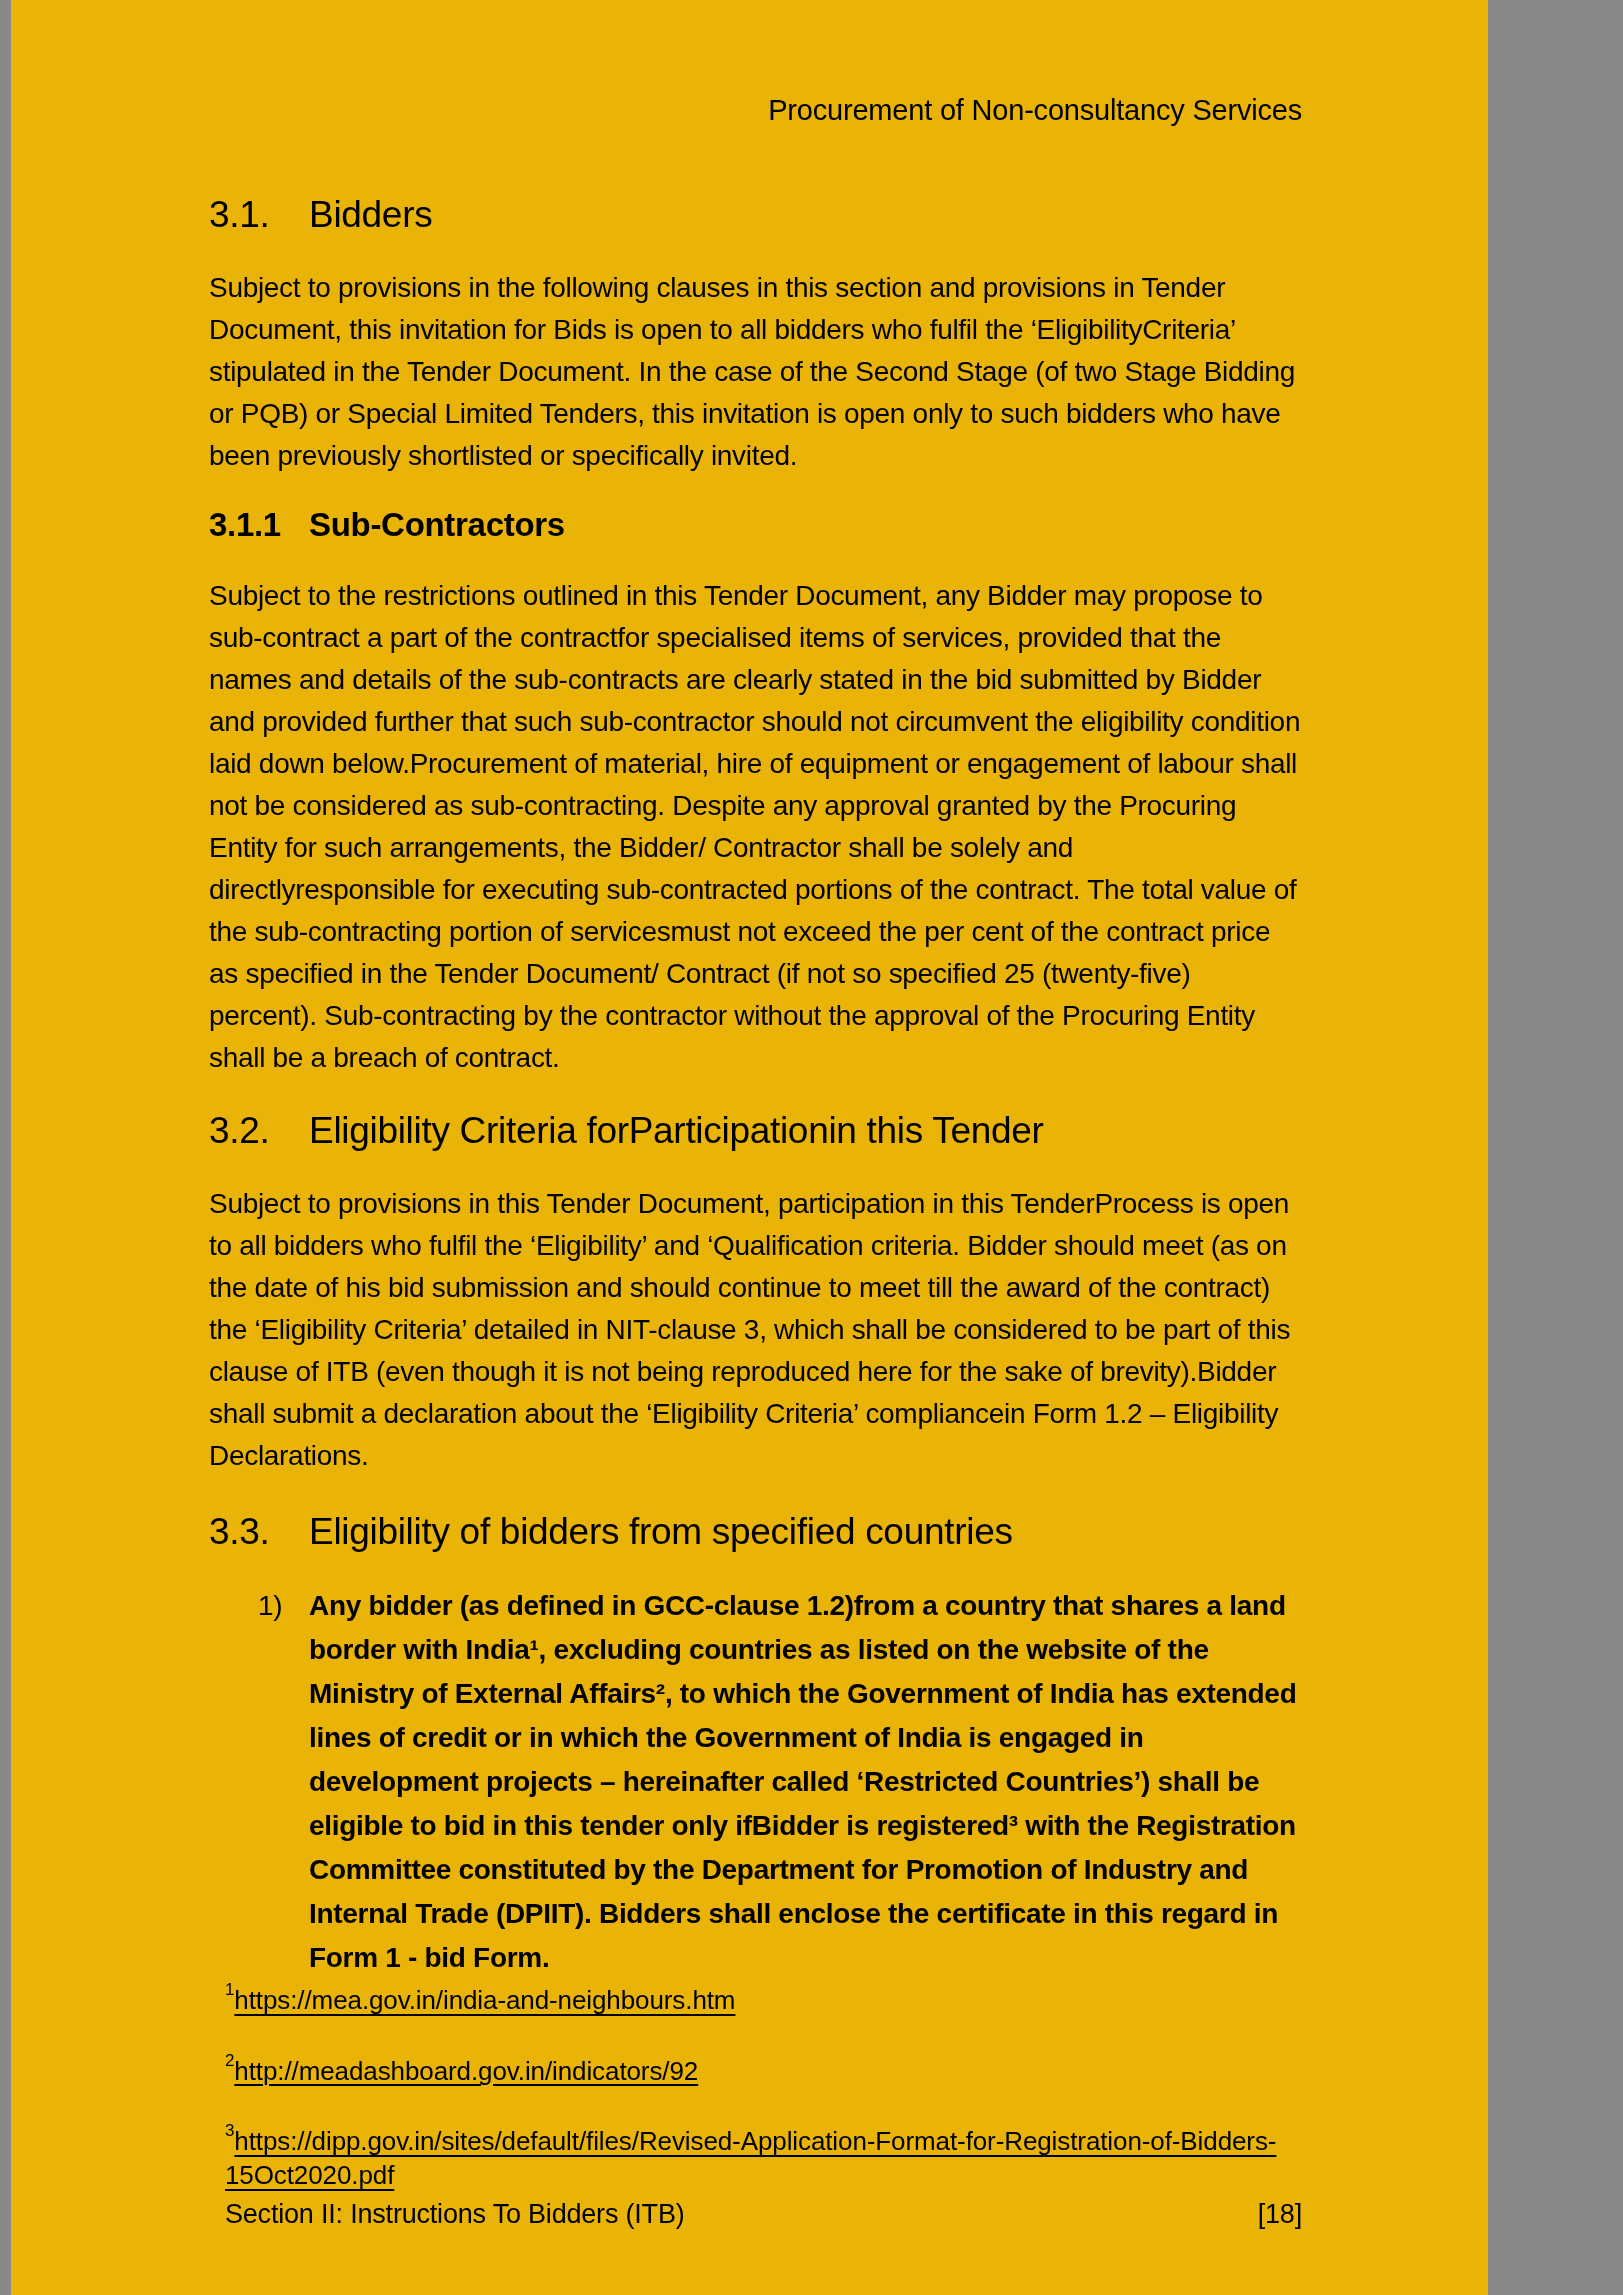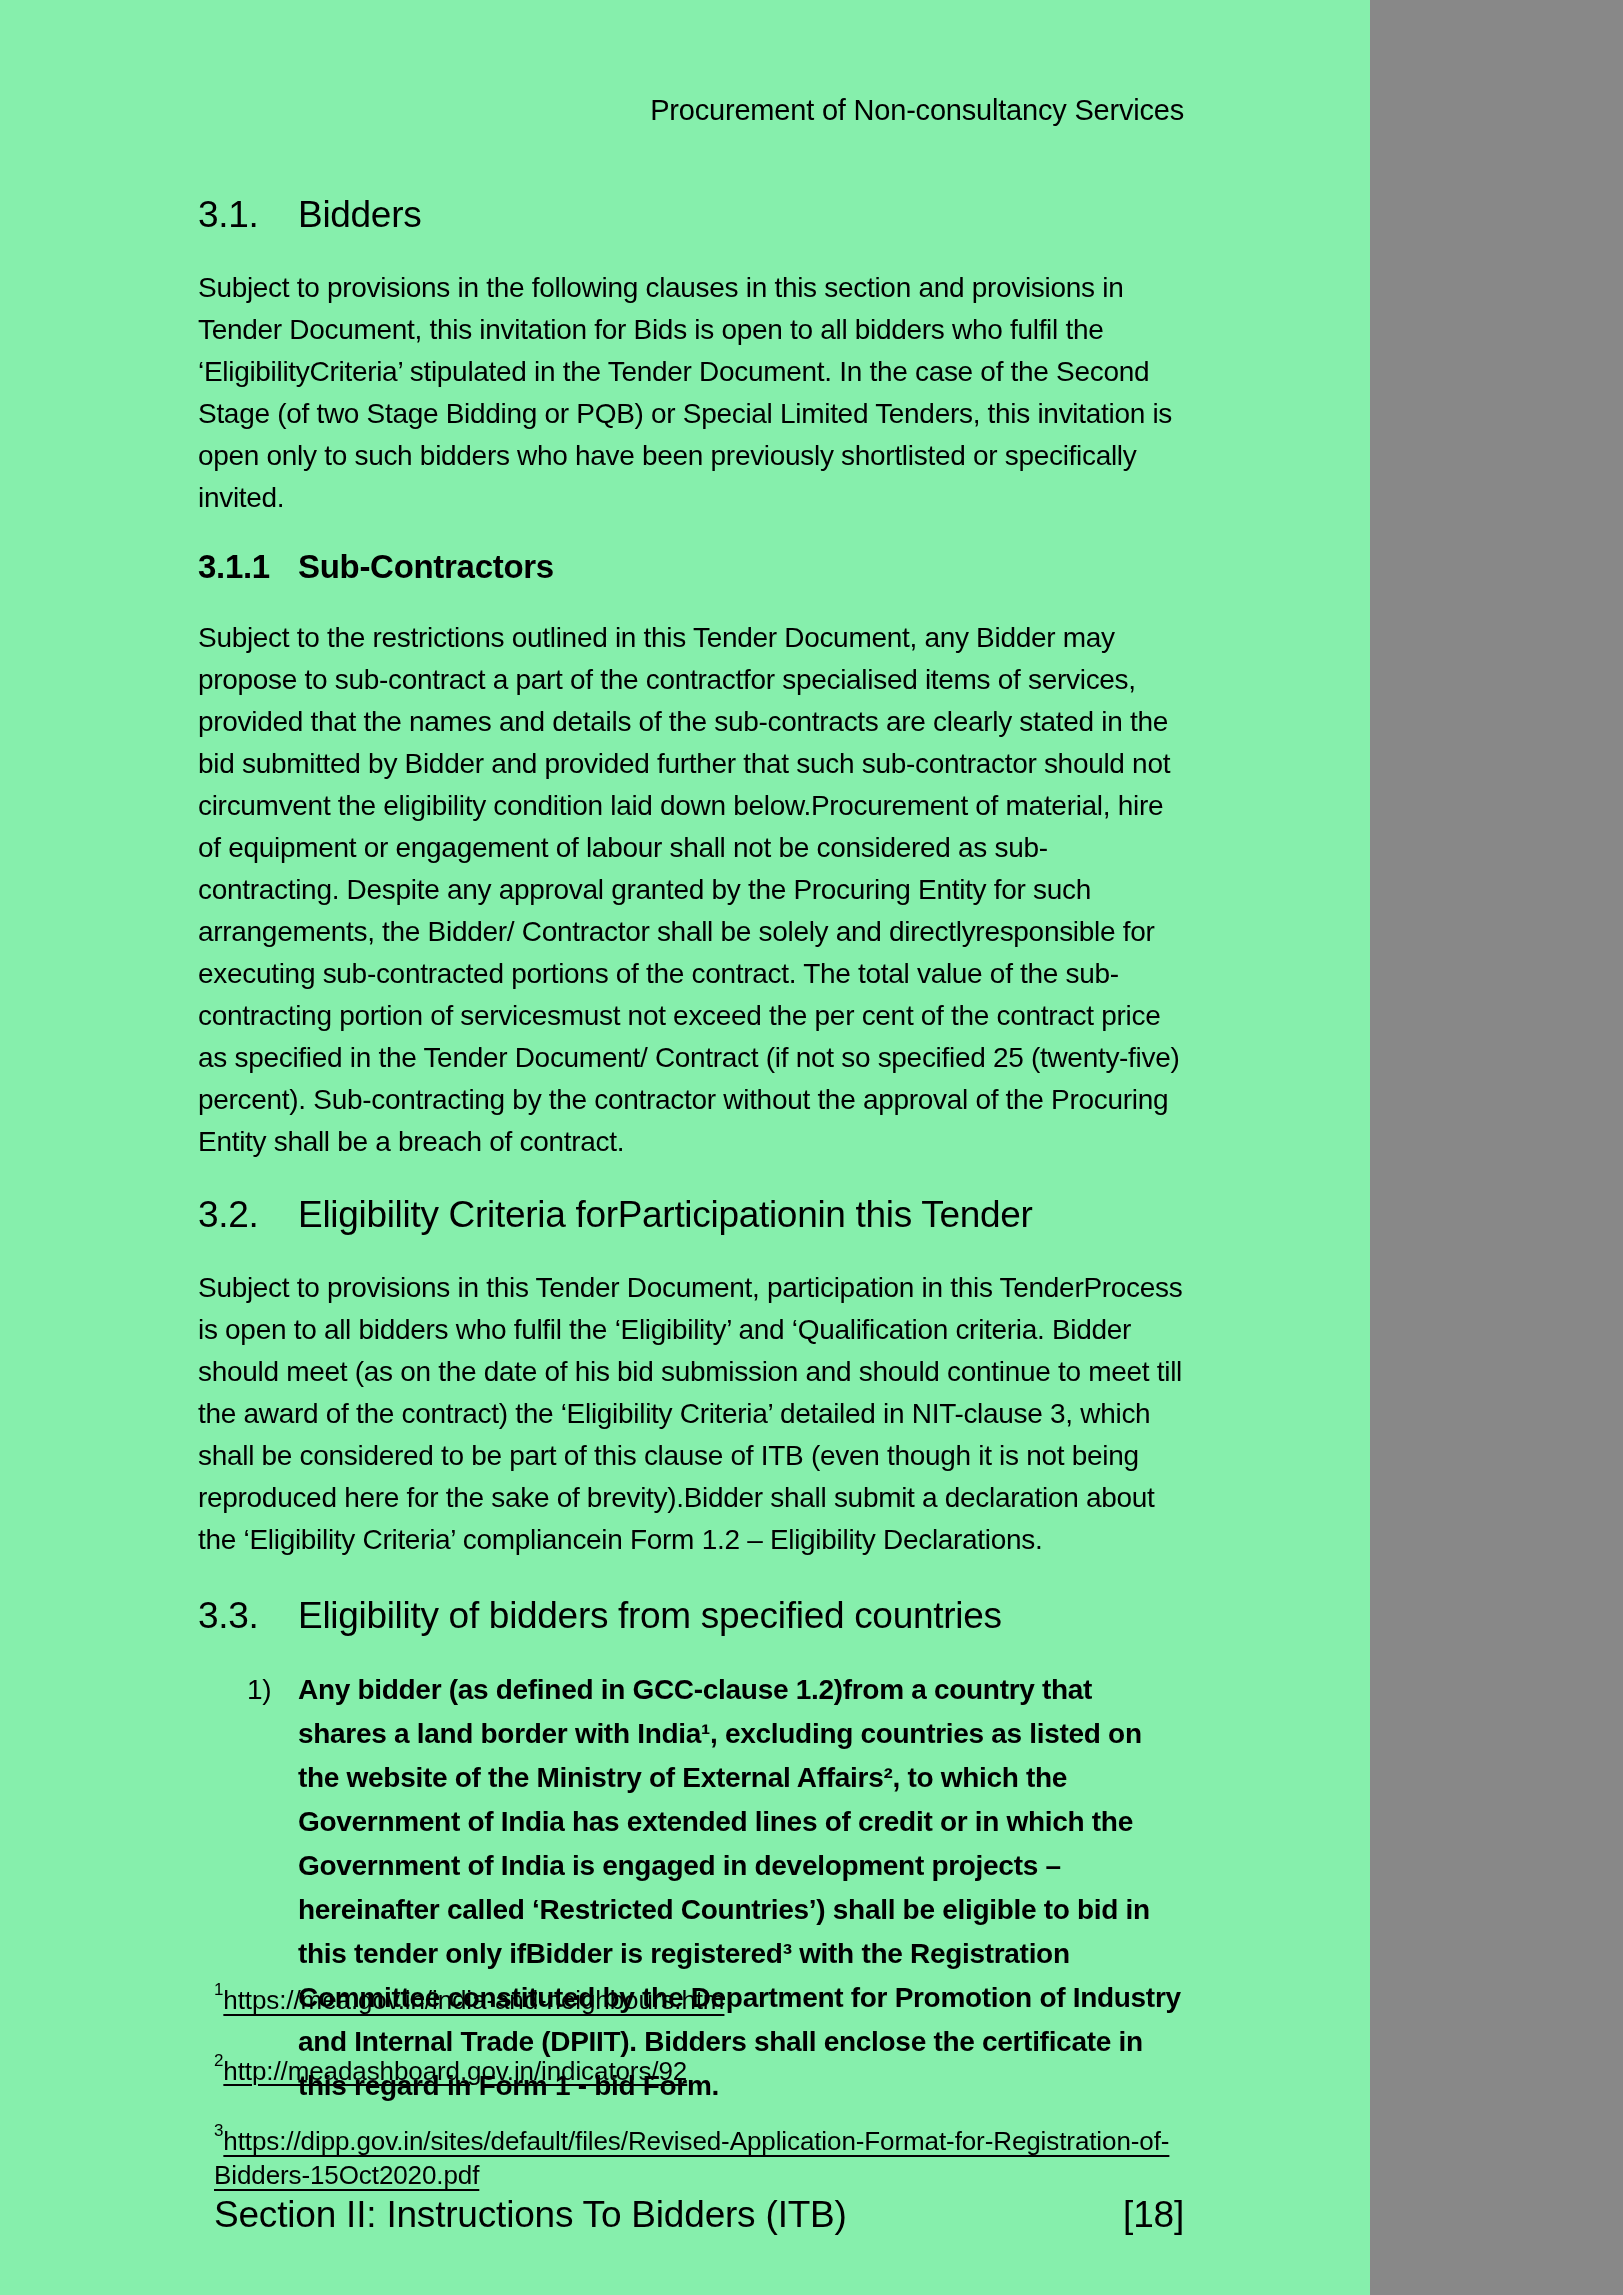--- a/index.html
+++ b/index.html
@@ -2,26 +2,27 @@
 <html style="font-size:10.5px"><head>
 <meta charset="utf-8">
 <style>
   html, body {
     margin: 0;
     padding: 0;
     background: #888;
   }
   .page {
     position: relative;
-    width: 1370px;
+    width: 1477px;
     height: 2295px;
-    background: #86efac;
+    background: #eab308;
     color: #000000;
     font-family: "Liberation Sans", "DejaVu Sans", sans-serif;
     overflow: hidden;
+    margin-left: 11px;
   }
   .content {
     padding: 0 186px 0 198px;
   }
   .doc-header {
     margin-top: 92px;
     text-align: right;
     font-size: 29px;
     line-height: 37px;
     letter-spacing: -0.2px;
@@ -93,21 +94,21 @@
   .footnote-link {
     color: #000000;
     text-decoration: underline;
     text-decoration-thickness: 2px;
     text-underline-offset: 5.2px;
   }
   .page-footer {
     display: flex;
     justify-content: space-between;
     align-items: flex-start;
-    font-size: 37px;
+    font-size: 27px;
     line-height: 37px;
     margin-top: 3.9px;
     letter-spacing: -0.2px;
   }
 </style>
 </head>
 <body>
 
 <div class="page">
   <div class="content">

